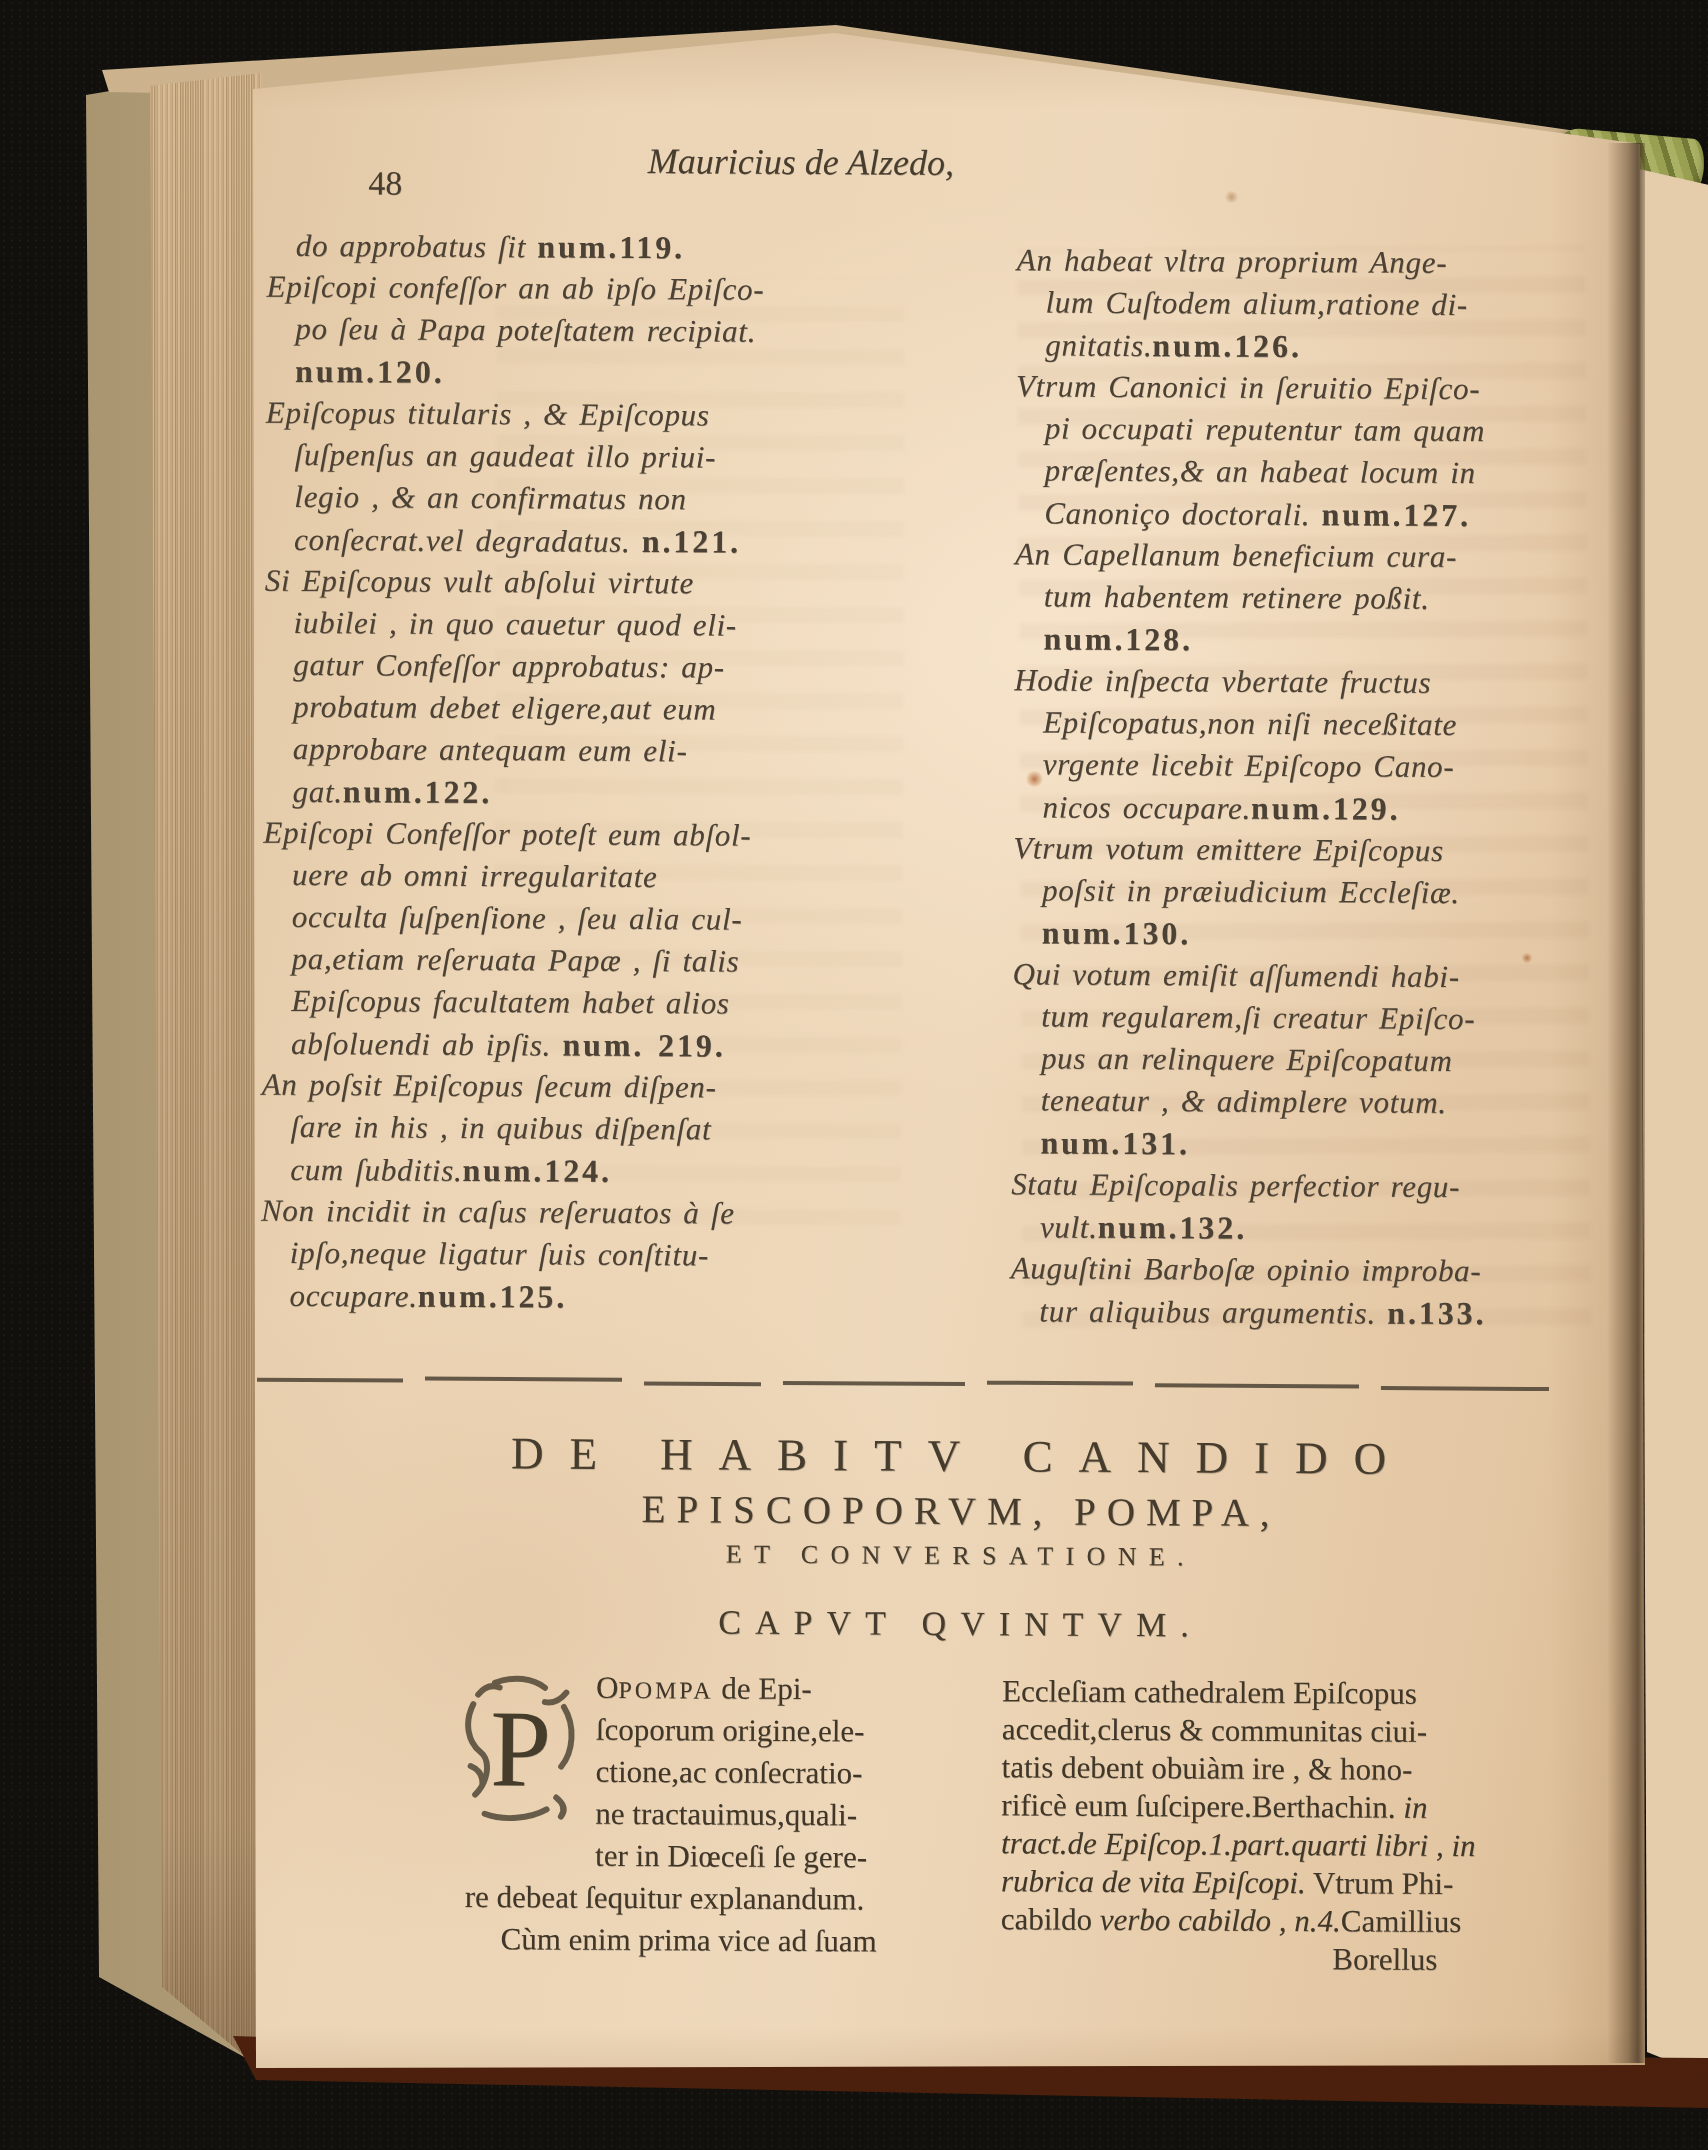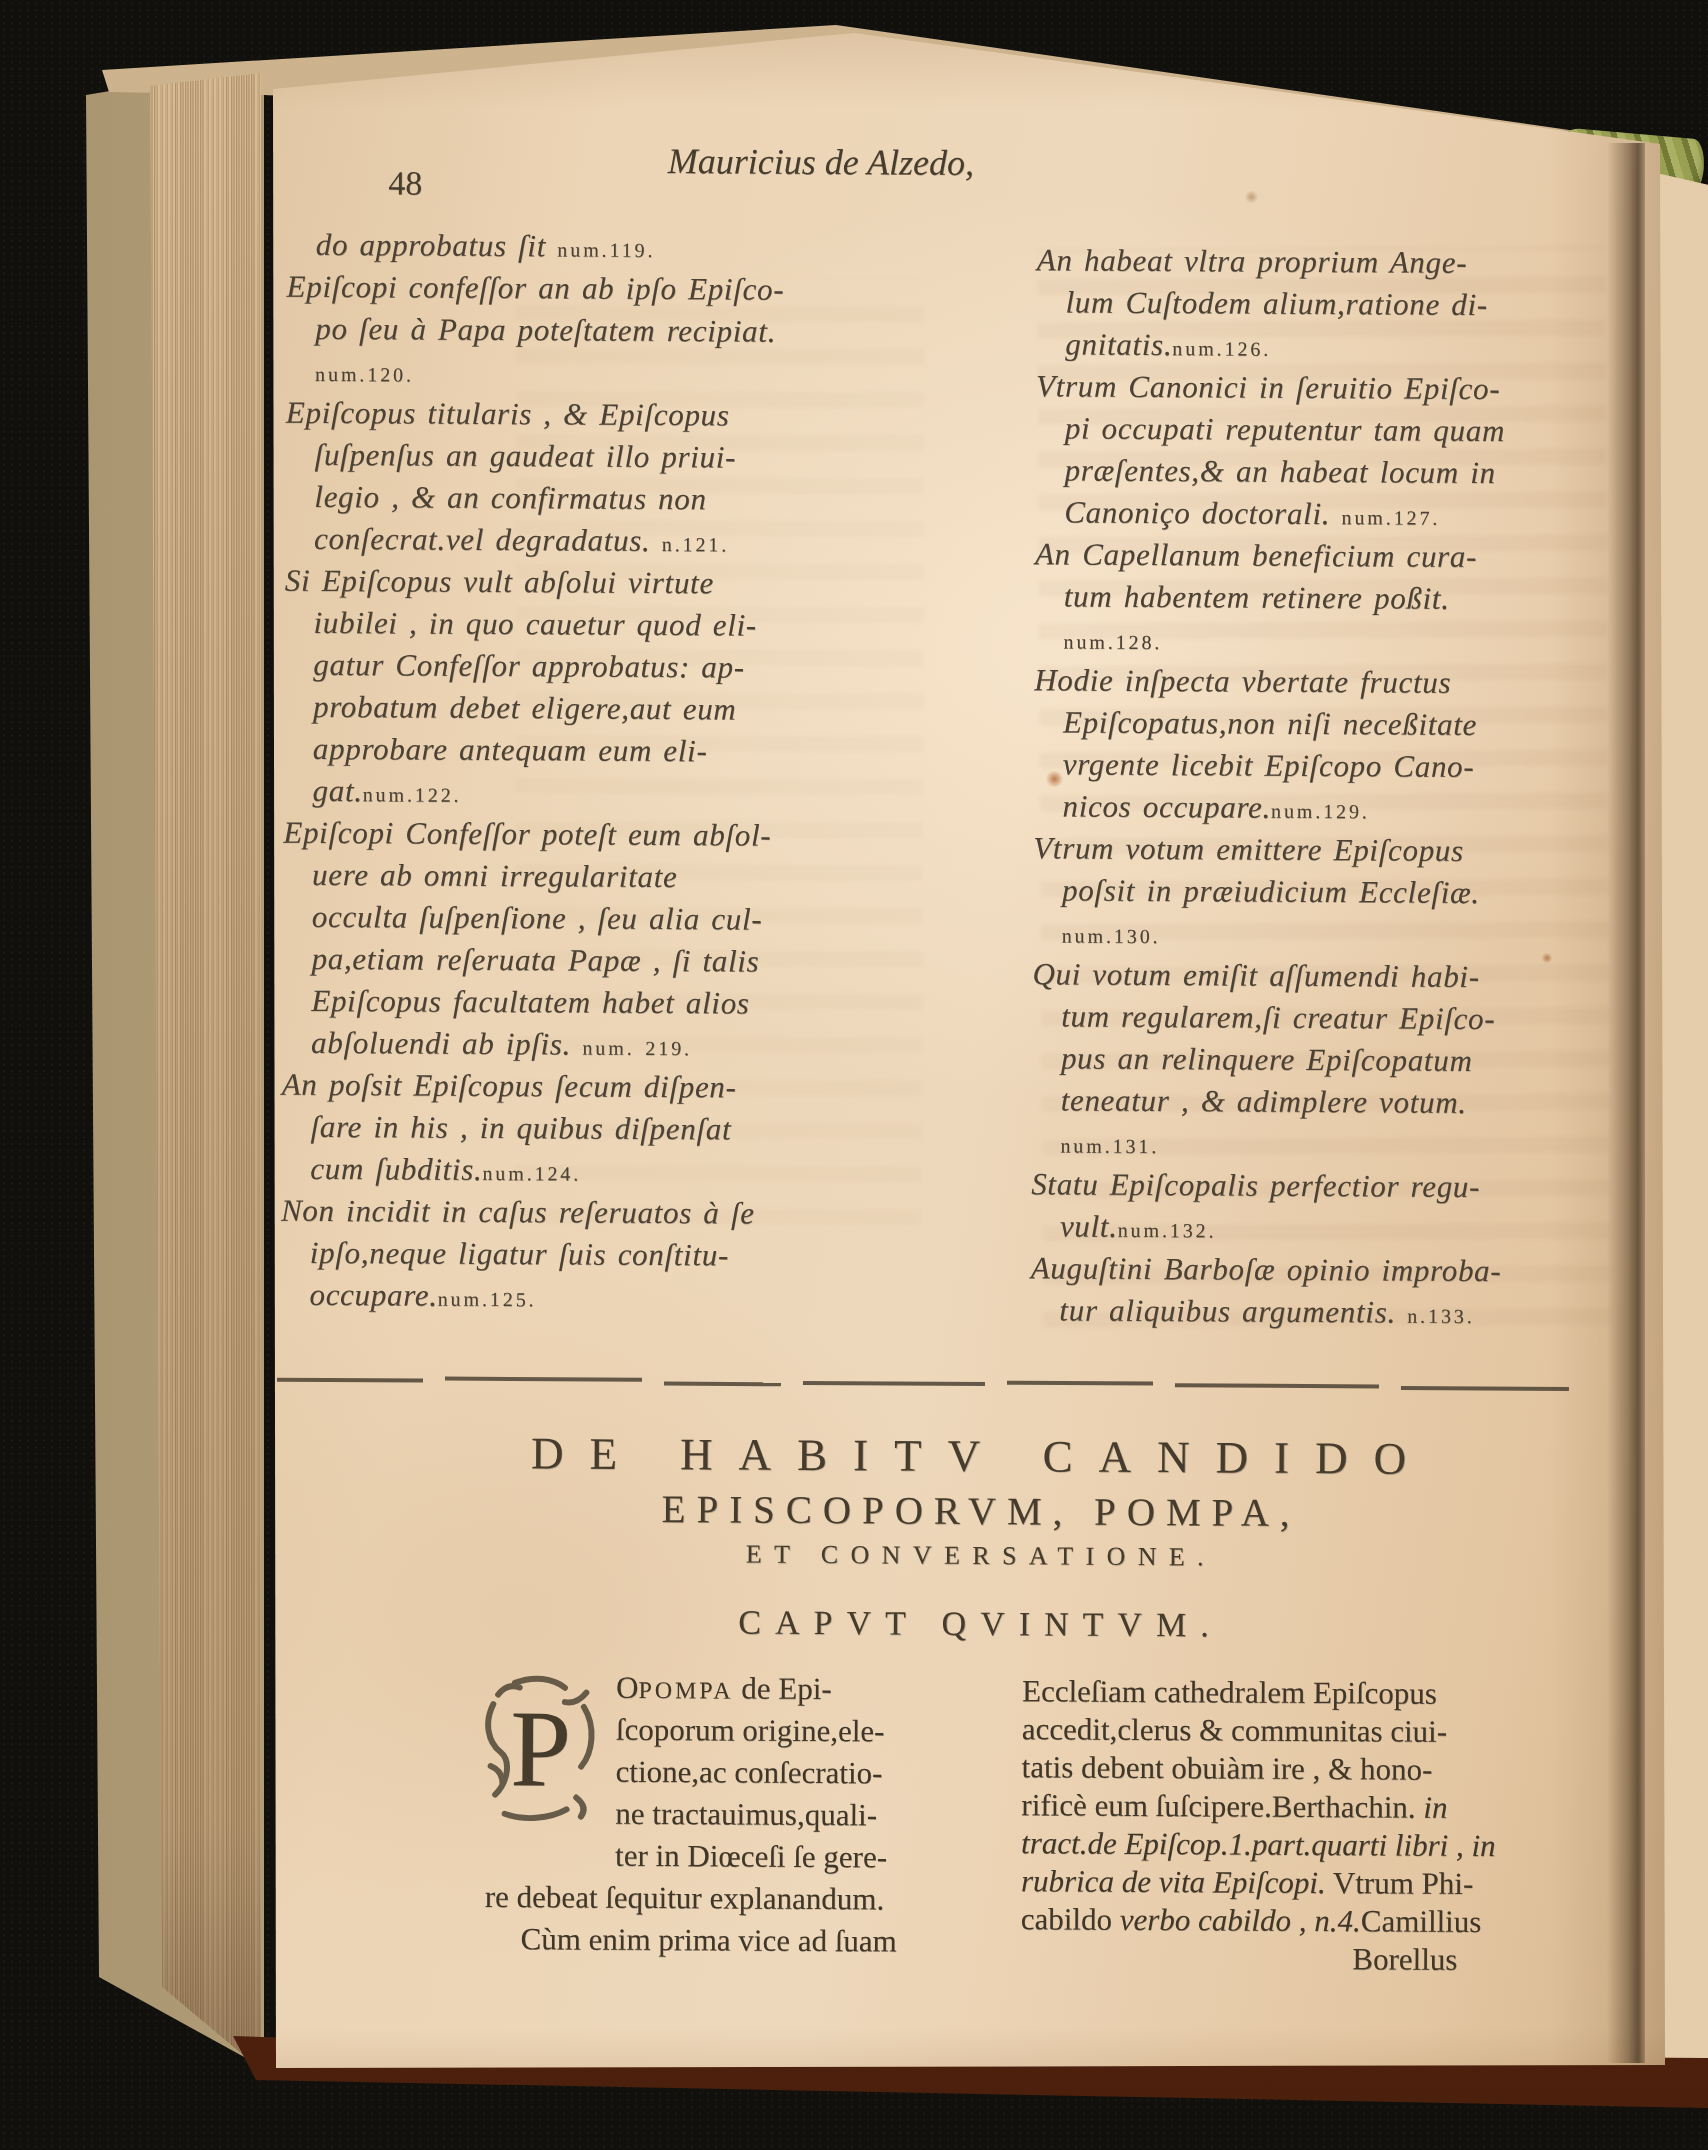--- a/index.html
+++ b/index.html
@@ -31,21 +31,21 @@
     background:linear-gradient(90deg,#b2906a 0,#d8bd9a 30%,#e5cdab 70%);}
   .bottom-edge{position:absolute;inset:0;
     clip-path:polygon(233px 2036px,728px 2051px,1709px 2058px,1709px 2108px,256px 2080px);
     background:linear-gradient(180deg,#71351a,#4a1f0c);}
   
   .page{position:absolute;inset:0;
     clip-path:polygon(253px 89px,834px 33px,1640px 144px,1645px 2065px,256px 2068px);
     background:
       radial-gradient(874px 655px at 62% 30%, rgba(255,240,218,.5), transparent 70%),
       radial-gradient(655px 510px at 30% 75%, rgba(205,165,120,.22), transparent 70%),
-      linear-gradient(100deg,#d9bc97,#ecd5b6 30%,#eed8bb 55%,#e3c6a2 85%,#d5b58c); margin-left: 20px;}
+      linear-gradient(100deg,#d9bc97,#ecd5b6 30%,#eed8bb 55%,#e3c6a2 85%,#d5b58c);}
   .page-shade{position:absolute;inset:0;pointer-events:none;
     background:
       linear-gradient(90deg, rgba(150,105,60,.22) 0 22px, transparent 102px),
       linear-gradient(270deg, rgba(110,75,40,.30) 0 19px, rgba(110,75,40,.12) 87px, transparent 160px),
       linear-gradient(0deg, rgba(140,100,60,.25) 0 36px, transparent 124px),
       linear-gradient(180deg, rgba(160,120,75,.20) 0 29px, transparent 109px);}
   .gutter{position:absolute;left:1607px;top:143px;width:38px;height:1920px;
     background:linear-gradient(90deg, transparent, rgba(84,60,36,.45) 55%, rgba(43,28,14,.62) 82%, rgba(95,70,45,.35));}
   .ghost{position:absolute;pointer-events:none;filter:blur(2.2px);opacity:.6;}
   .ghost1{left:1020px;top:248px;width:568px;height:1078px;transform:rotate(-.3deg);
@@ -63,21 +63,21 @@
     color:#473d2f;text-shadow:0.4px 0.6px 0.5px rgba(62,50,38,.35);}
   .page-num{position:absolute;left:368px;top:164px;font-size:34px;}
   .running-header{position:absolute;left:473px;top:138px;width:655px;text-align:center;
     font-size:36px;font-style:italic;}
   .col{position:absolute;}
   .line{white-space:nowrap;}
   .idx{font-style:italic;color:#4b4134;}
   .idx .line{font-size:31px;height:42px;line-height:42px;letter-spacing:0.7px;word-spacing:2.9px;}
   .idx-left{left:267px;top:224px;width:597px;}
   .idx-right{left:1017px;top:235px;width:597px;}
-  .line .rm{font-style:normal;font-size:20px;letter-spacing:2.9px;}
+  .line .rm{font-style:normal;font-size:32px;letter-spacing:2.9px;font-weight:bold;}
   .line.ind{padding-left:29px;}
   .rule{position:absolute;left:264px;top:1378px;width:1296px;display:flex;gap:22px;align-items:center;}
   .rule b{height:4.4px;background:#4c4234;opacity:.85;flex:0 0 auto;}
   .rule b:nth-child(1){width:146px;}
   .rule b:nth-child(2){width:197px;transform:translateY(-2.2px);}
   .rule b:nth-child(3){width:117px;transform:translateY(1.5px);}
   .rule b:nth-child(4){width:182px;}
   .rule b:nth-child(5){width:146px;transform:translateY(-1.5px);}
   .rule b:nth-child(6){width:204px;}
   .rule b:nth-child(7){width:168px;transform:translateY(1.5px);}

